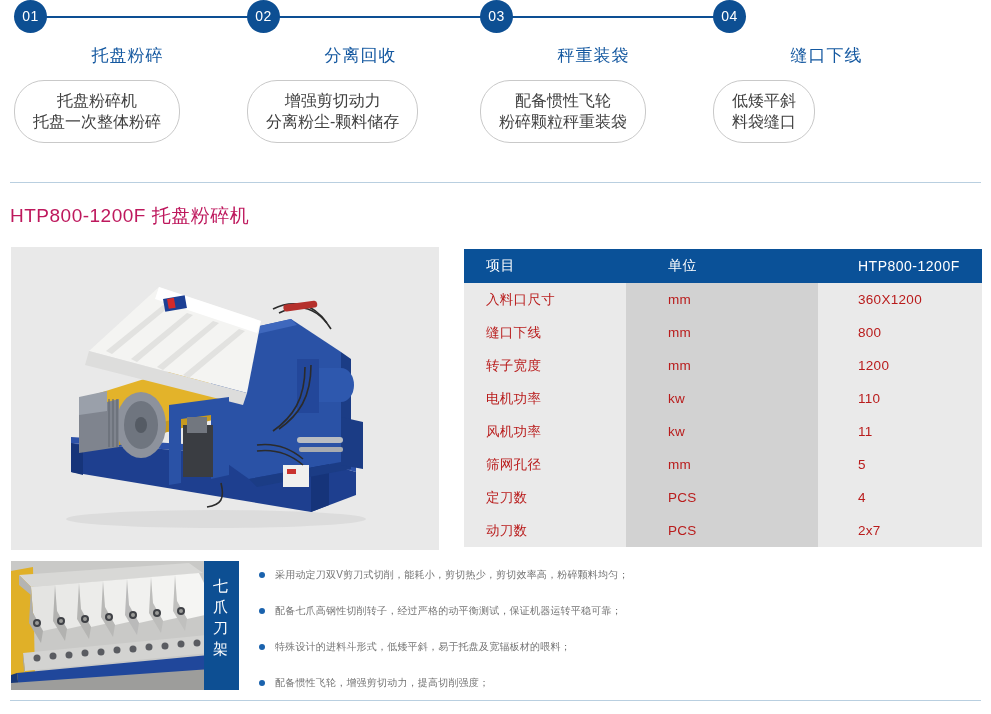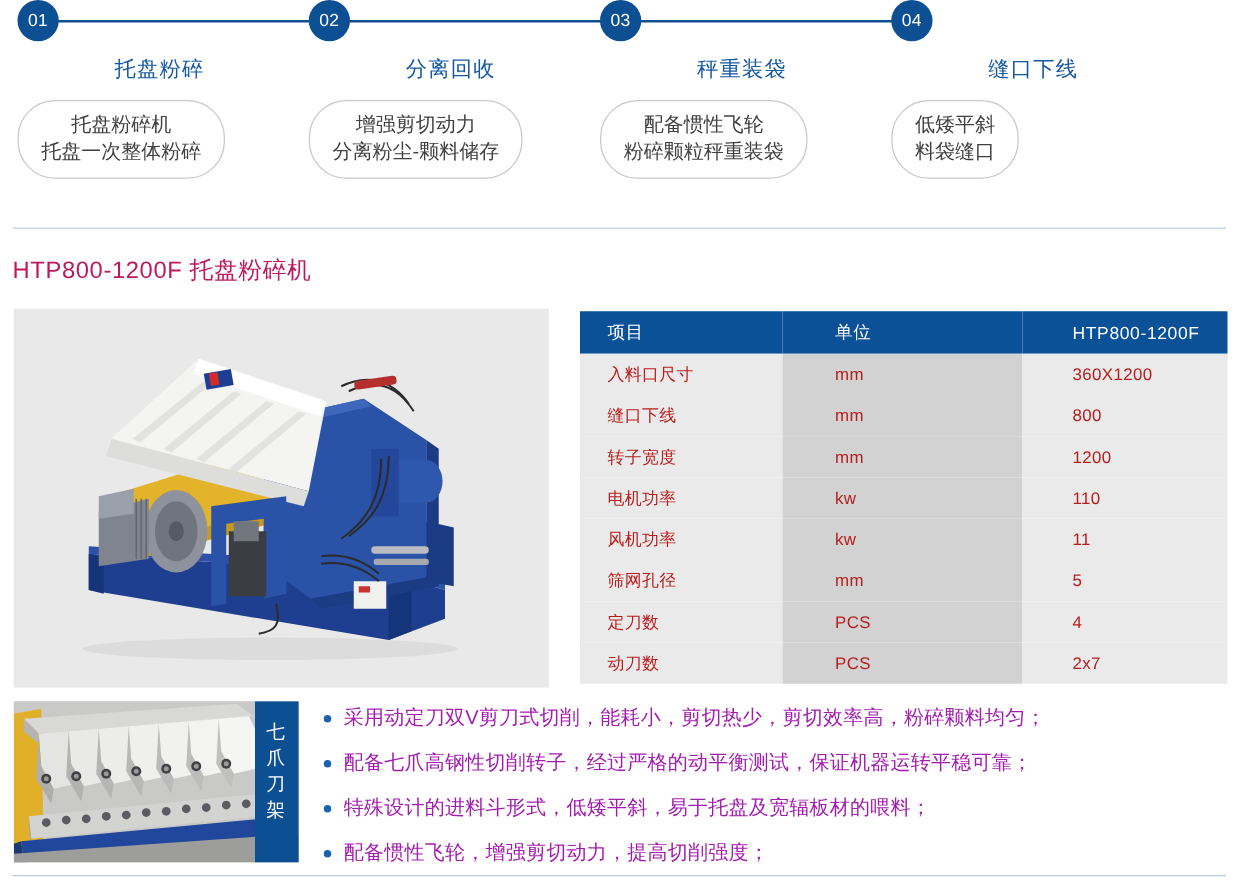--- a/index.html
+++ b/index.html
@@ -180,22 +180,22 @@
     top: 565px;
     width: 720px;
     margin: 0;
     padding: 0;
     list-style: none;
   }
   .feature-list li {
     position: relative;
     padding-left: 16px;
     margin-bottom: 16px;
-    font-size: 16px;
-    color: #a21caf;
+    font-size: 10px;
+    color: #737373;
     line-height: 20px;
     letter-spacing: 0.2px;
   }
   .feature-list li::before {
     content: "";
     position: absolute;
     left: 0;
     top: 7px;
     width: 6px;
     height: 6px;

